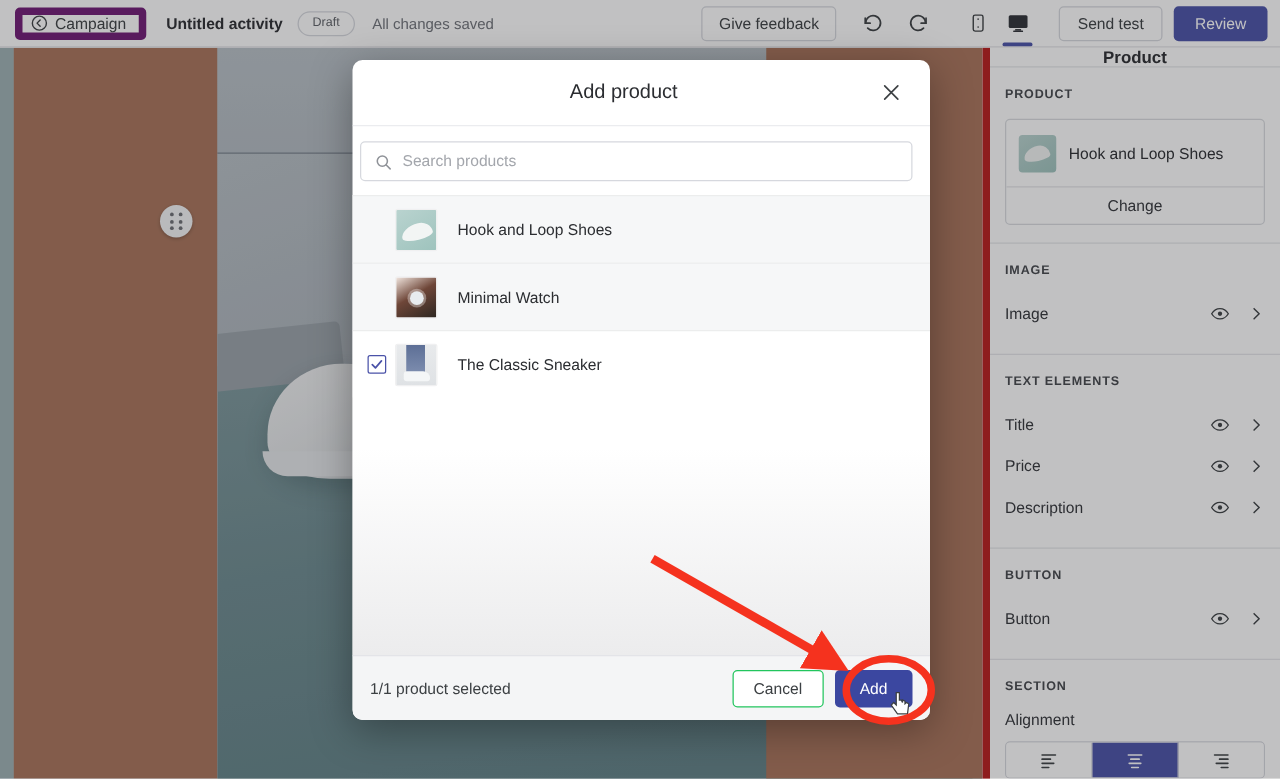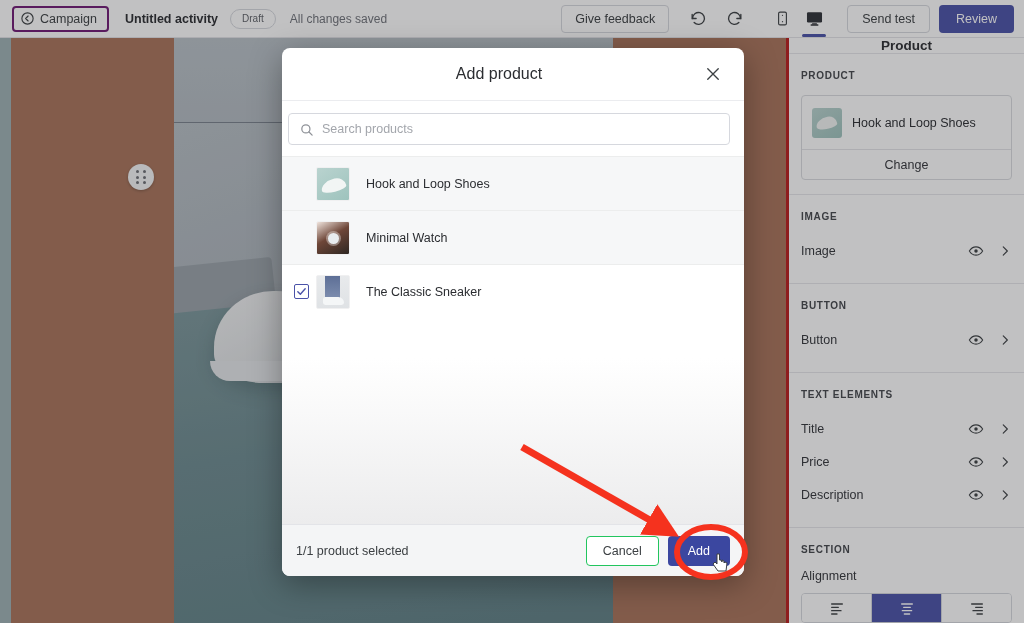--- a/index.html
+++ b/index.html
@@ -11,21 +11,21 @@
   #app { position: relative; width: 1024px; height: 623px; }
 
   
   .topbar {
     position: absolute; left: 0; top: 0; width: 1024px; height: 38px;
     background: #ffffff; border-bottom: 1px solid #e3e4e8;
     display: flex; align-items: center; z-index: 5;
   }
   .campaign-btn {
     margin-left: 12px; height: 26px; padding: 0 10px 0 6px;
-    border: 2px solid #701a75; border-radius: 4px; background: #fff;
+    border: 6px solid #701a75; border-radius: 4px; background: #fff;
     display: flex; align-items: center; gap: 5px;
     font-size: 12.5px; color: #3c4043; cursor: pointer;
   }
   .topbar .activity-title {
     margin-left: 16px; font-size: 12.5px; font-weight: bold; color: #2b2d31;
   }
   .draft-chip {
     margin-left: 12px; height: 20px; padding: 0 11px;
     border: 1px solid #d6d8de; border-radius: 11px; background: #fff;
     display: flex; align-items: center;
@@ -118,21 +118,21 @@
     background: #d9dcde;
   }
   .block-orange-right {
     position: absolute; left: 613px; top: 0; width: 173px; height: 585px;
     background: #a9745b;
   }
 
   
   .sidebar {
     position: absolute; right: 0; top: 38px; width: 238px; height: 585px;
-    background: #ffffff; border-left: 3px solid #b91c1c;
+    background: #ffffff; border-left: 6px solid #b91c1c;
     display: flex; flex-direction: column; overflow: hidden;
   }
   .sidebar-header {
     height: 48px; display: flex; align-items: center; justify-content: center;
     border-bottom: 1px solid #e6e7ea;
     font-size: 13.5px; font-weight: bold; color: #2b2d31;
   }
   .sb-section { padding: 16px 12px 14px 12px; border-bottom: 1px solid #e6e7ea; }
   .sb-section:last-child { border-bottom: none; }
   .sb-label {
@@ -385,38 +385,20 @@
         </span>
         <span class="chev">
           <svg width="14" height="14" viewBox="0 0 24 24" fill="none" stroke="#3c4043" stroke-width="2" stroke-linecap="round" stroke-linejoin="round">
             <path d="M9 5l7 7-7 7"></path>
           </svg>
         </span>
       </div>
     </div>
 
     <div class="sb-section">
-      <div class="sb-label">BUTTON</div>
-      <div class="sb-row">
-        <span class="sb-row-label">Button</span>
-        <span class="eye">
-          <svg width="16" height="16" viewBox="0 0 24 24" fill="none" stroke="#3c4043" stroke-width="1.6">
-            <path d="M2 12s3.8-6.2 10-6.2S22 12 22 12s-3.8 6.2-10 6.2S2 12 2 12z"></path>
-            <circle cx="12" cy="12" r="2.6" fill="#3c4043" stroke="none"></circle>
-          </svg>
-        </span>
-        <span class="chev">
-          <svg width="14" height="14" viewBox="0 0 24 24" fill="none" stroke="#3c4043" stroke-width="2" stroke-linecap="round" stroke-linejoin="round">
-              <path d="M9 5l7 7-7 7"></path>
-            </svg>
-        </span>
-      </div>
-    </div>
-
-    <div class="sb-section">
       <div class="sb-label">TEXT ELEMENTS</div>
       <div class="sb-row">
         <span class="sb-row-label">Title</span>
         <span class="eye">
           <svg width="16" height="16" viewBox="0 0 24 24" fill="none" stroke="#3c4043" stroke-width="1.6">
             <path d="M2 12s3.8-6.2 10-6.2S22 12 22 12s-3.8 6.2-10 6.2S2 12 2 12z"></path>
             <circle cx="12" cy="12" r="2.6" fill="#3c4043" stroke="none"></circle>
           </svg>
         </span>
         <span class="chev">
@@ -434,20 +416,38 @@
           </svg>
         </span>
         <span class="chev">
           <svg width="14" height="14" viewBox="0 0 24 24" fill="none" stroke="#3c4043" stroke-width="2" stroke-linecap="round" stroke-linejoin="round">
               <path d="M9 5l7 7-7 7"></path>
             </svg>
         </span>
       </div>
       <div class="sb-row">
         <span class="sb-row-label">Description</span>
+        <span class="eye">
+          <svg width="16" height="16" viewBox="0 0 24 24" fill="none" stroke="#3c4043" stroke-width="1.6">
+            <path d="M2 12s3.8-6.2 10-6.2S22 12 22 12s-3.8 6.2-10 6.2S2 12 2 12z"></path>
+            <circle cx="12" cy="12" r="2.6" fill="#3c4043" stroke="none"></circle>
+          </svg>
+        </span>
+        <span class="chev">
+          <svg width="14" height="14" viewBox="0 0 24 24" fill="none" stroke="#3c4043" stroke-width="2" stroke-linecap="round" stroke-linejoin="round">
+              <path d="M9 5l7 7-7 7"></path>
+            </svg>
+        </span>
+      </div>
+    </div>
+
+    <div class="sb-section">
+      <div class="sb-label">BUTTON</div>
+      <div class="sb-row">
+        <span class="sb-row-label">Button</span>
         <span class="eye">
           <svg width="16" height="16" viewBox="0 0 24 24" fill="none" stroke="#3c4043" stroke-width="1.6">
             <path d="M2 12s3.8-6.2 10-6.2S22 12 22 12s-3.8 6.2-10 6.2S2 12 2 12z"></path>
             <circle cx="12" cy="12" r="2.6" fill="#3c4043" stroke="none"></circle>
           </svg>
         </span>
         <span class="chev">
           <svg width="14" height="14" viewBox="0 0 24 24" fill="none" stroke="#3c4043" stroke-width="2" stroke-linecap="round" stroke-linejoin="round">
               <path d="M9 5l7 7-7 7"></path>
             </svg>

